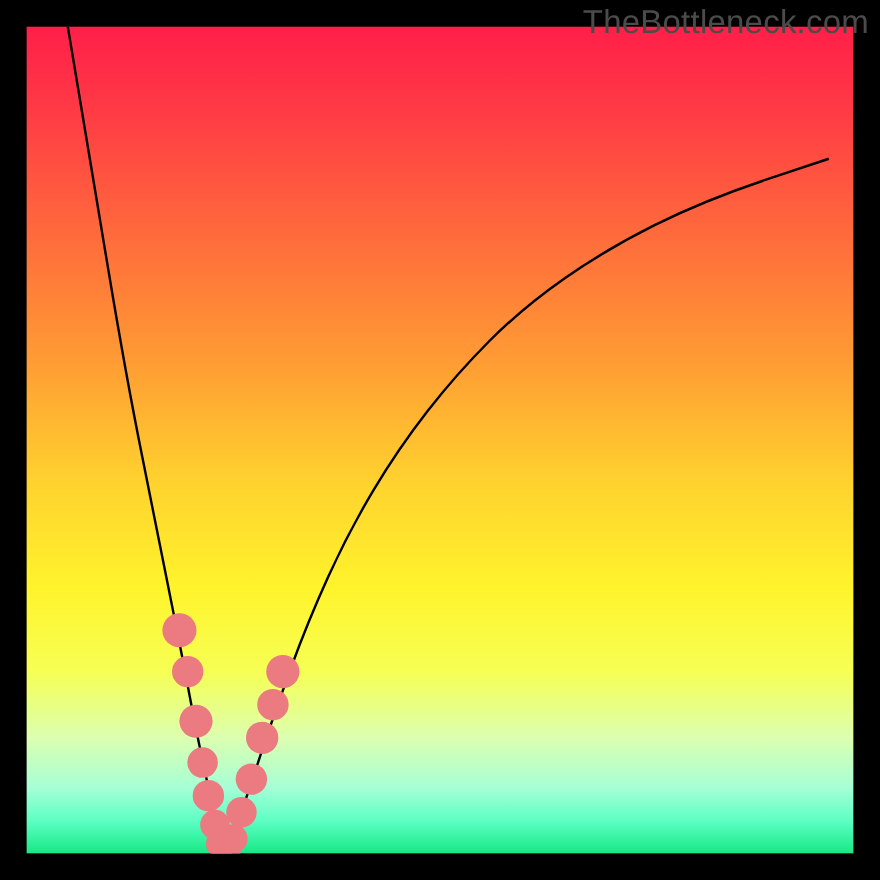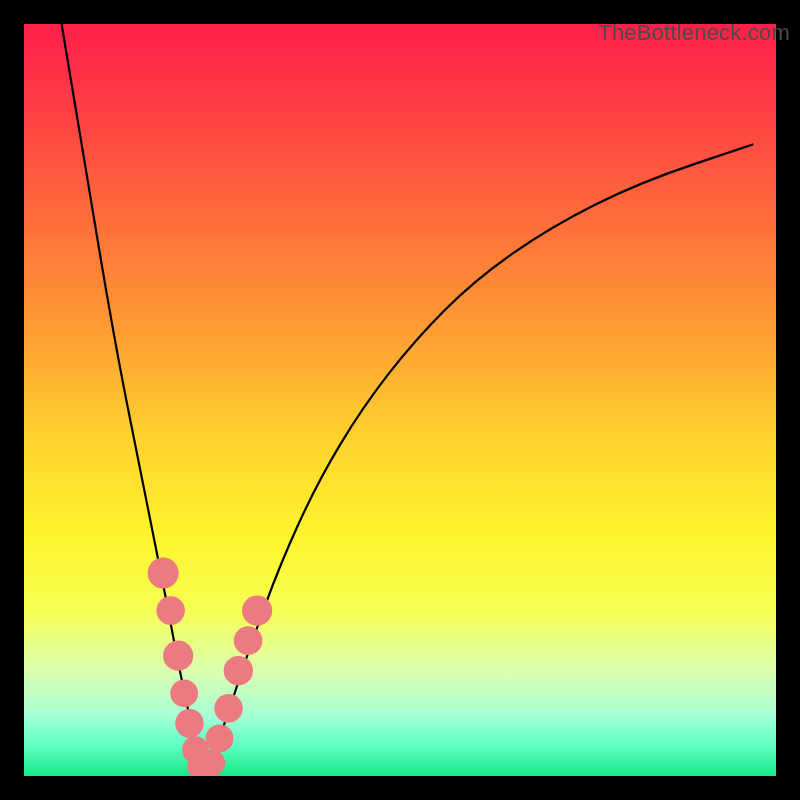--- a/index.html
+++ b/index.html
@@ -21,24 +21,24 @@
   }
   .plot-area {
     position: absolute;
     left: 0;
     top: 0;
     width: 752px;
     height: 752px;
   }
   .watermark {
     position: absolute;
-    top: 20px;
+    top: 4px;
     right: 10px;
     color: #4b4b4b;
-    font-size: 22px;
+    font-size: 30px;
     font-weight: 500;
     letter-spacing: 0.2px;
     user-select: none;
   }
   svg {
     display: block;
   }
 </style>
 </head>
 <body>

